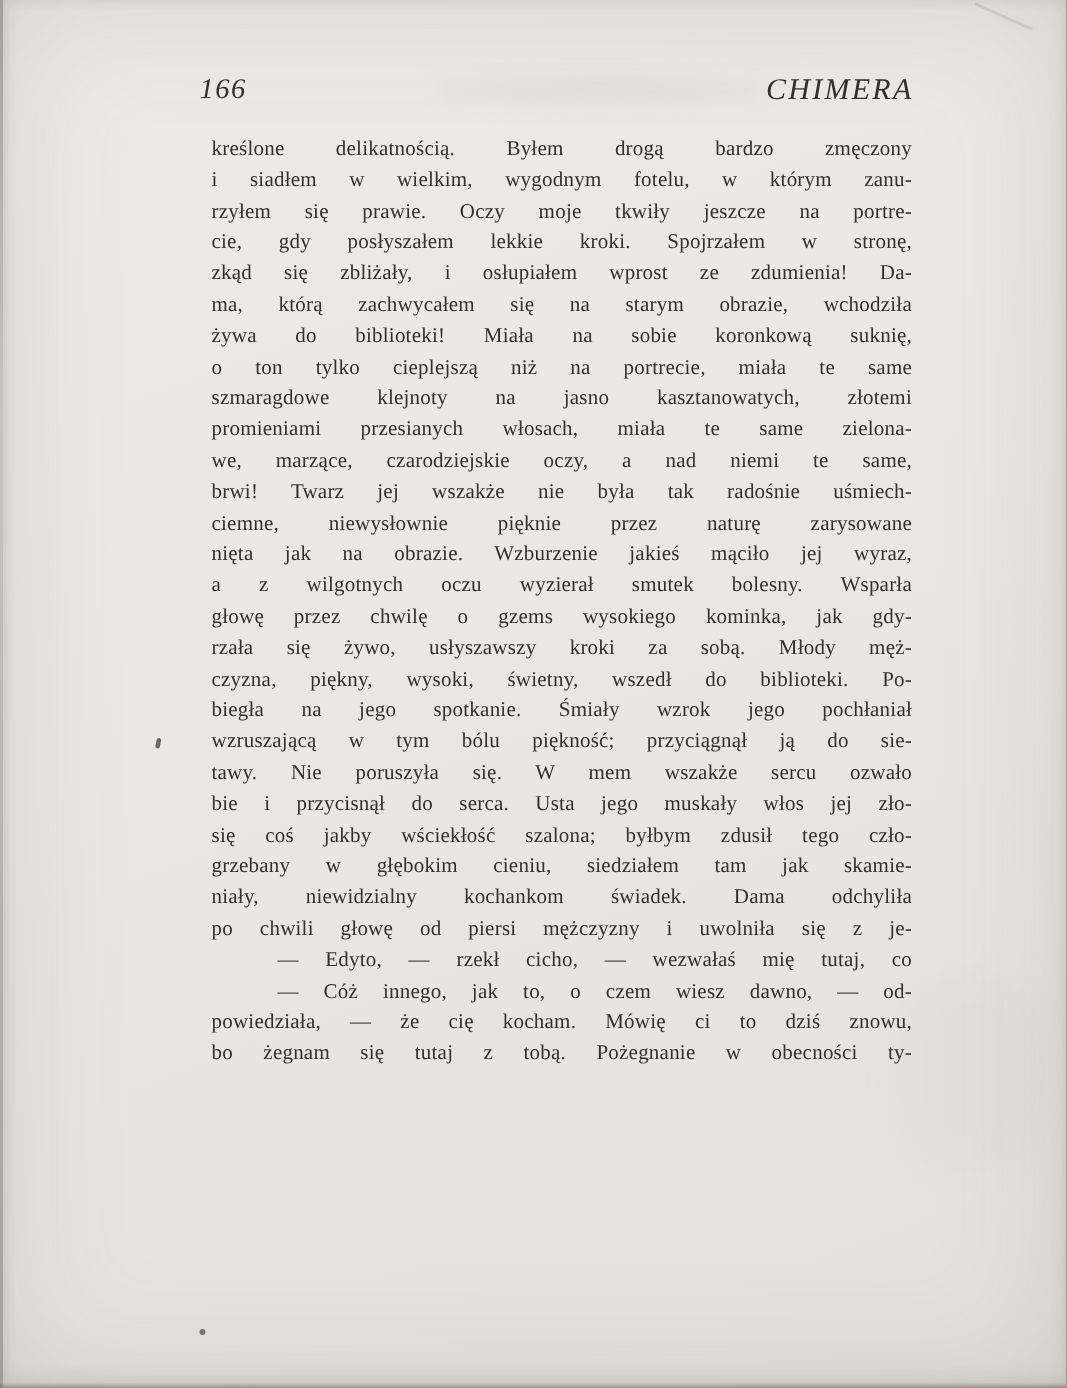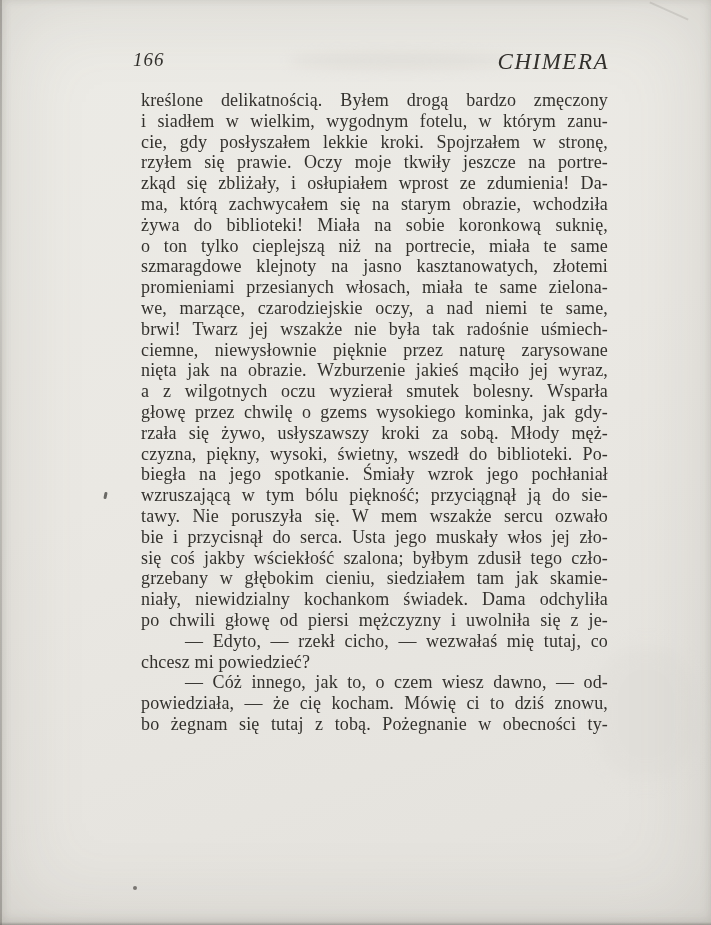--- a/index.html
+++ b/index.html
@@ -27,24 +27,24 @@
   .edge-bottom {
     position: absolute; left: 0; right: 0; bottom: 0; height: 3px;
     background: linear-gradient(rgba(0,0,0,0), rgba(70,66,60,0.32));
   }
   .header {
     position: absolute; left: 133px; top: 49px; width: 476px;
     display: flex; justify-content: space-between; align-items: flex-start;
     font-style: italic;
   }
   .pagenum { font-size: 19px; letter-spacing: 1px; }
-  .title   { font-size: 23px; letter-spacing: 1.5px; }
+  .title   { font-size: 20px; letter-spacing: 1.5px; }
   .body-text {
     position: absolute; left: 141px; top: 90px; width: 467px;
-    font-size: 18px; line-height: 20.8px; letter-spacing: 0.15px;
+    font-size: 14px; line-height: 20.8px; letter-spacing: 0.15px;
   }
   .line { text-align: justify; text-align-last: justify; }
   .line.noj { text-align-last: left; }
   .line.ind { text-indent: 44px; }
   
   .smudge-top {
     position: absolute; left: 288px; top: 52px; width: 225px; height: 18px;
     background: #d9d7d2; opacity: 0.45; filter: blur(6px); border-radius: 50%;
   }
   .smudge-right {
@@ -74,22 +74,22 @@
   <div class="scratch"></div>
 
   <div class="header">
     <span class="pagenum">166</span>
     <span class="title">CHIMERA</span>
   </div>
 
   <div class="body-text">
       <div class="line">kreślone delikatnością. Byłem drogą bardzo zmęczony</div>
       <div class="line">i siadłem w wielkim, wygodnym fotelu, w którym zanu-</div>
+      <div class="line">rzyłem się prawie. Oczy moje tkwiły jeszcze na portre-</div>
       <div class="line">cie, gdy posłyszałem lekkie kroki. Spojrzałem w stronę,</div>
-      <div class="line">rzyłem się prawie. Oczy moje tkwiły jeszcze na portre-</div>
       <div class="line">zkąd się zbliżały, i osłupiałem wprost ze zdumienia! Da-</div>
       <div class="line">ma, którą zachwycałem się na starym obrazie, wchodziła</div>
       <div class="line">żywa do biblioteki! Miała na sobie koronkową suknię,</div>
       <div class="line">o ton tylko cieplejszą niż na portrecie, miała te same</div>
       <div class="line">szmaragdowe klejnoty na jasno kasztanowatych, złotemi</div>
       <div class="line">promieniami przesianych włosach, miała te same zielona-</div>
       <div class="line">we, marzące, czarodziejskie oczy, a nad niemi te same,</div>
       <div class="line">brwi! Twarz jej wszakże nie była tak radośnie uśmiech-</div>
       <div class="line">ciemne, niewysłownie pięknie przez naturę zarysowane</div>
       <div class="line">nięta jak na obrazie. Wzburzenie jakieś mąciło jej wyraz,</div>
@@ -99,21 +99,20 @@
       <div class="line">czyzna, piękny, wysoki, świetny, wszedł do biblioteki. Po-</div>
       <div class="line">biegła na jego spotkanie. Śmiały wzrok jego pochłaniał</div>
       <div class="line">wzruszającą w tym bólu piękność; przyciągnął ją do sie-</div>
       <div class="line">tawy. Nie poruszyła się. W mem wszakże sercu ozwało</div>
       <div class="line">bie i przycisnął do serca. Usta jego muskały włos jej zło-</div>
       <div class="line">się coś jakby wściekłość szalona; byłbym zdusił tego czło-</div>
       <div class="line">grzebany w głębokim cieniu, siedziałem tam jak skamie-</div>
       <div class="line">niały, niewidzialny kochankom świadek. Dama odchyliła</div>
       <div class="line">po chwili głowę od piersi mężczyzny i uwolniła się z je-</div>
       <div class="line ind">— Edyto, — rzekł cicho, — wezwałaś mię tutaj, co</div>
-      <div class="line noj">chcesz mi powiedzieć?</div>
       <div class="line ind">— Cóż innego, jak to, o czem wiesz dawno, — od-</div>
       <div class="line">powiedziała, — że cię kocham. Mówię ci to dziś znowu,</div>
       <div class="line">bo żegnam się tutaj z tobą. Pożegnanie w obecności ty-</div>
     </div>
 
   <div class="margin-tick"></div>
   <div class="bottom-speck"></div>
 
   <div class="edge-left"></div>
   <div class="edge-bottom"></div>

